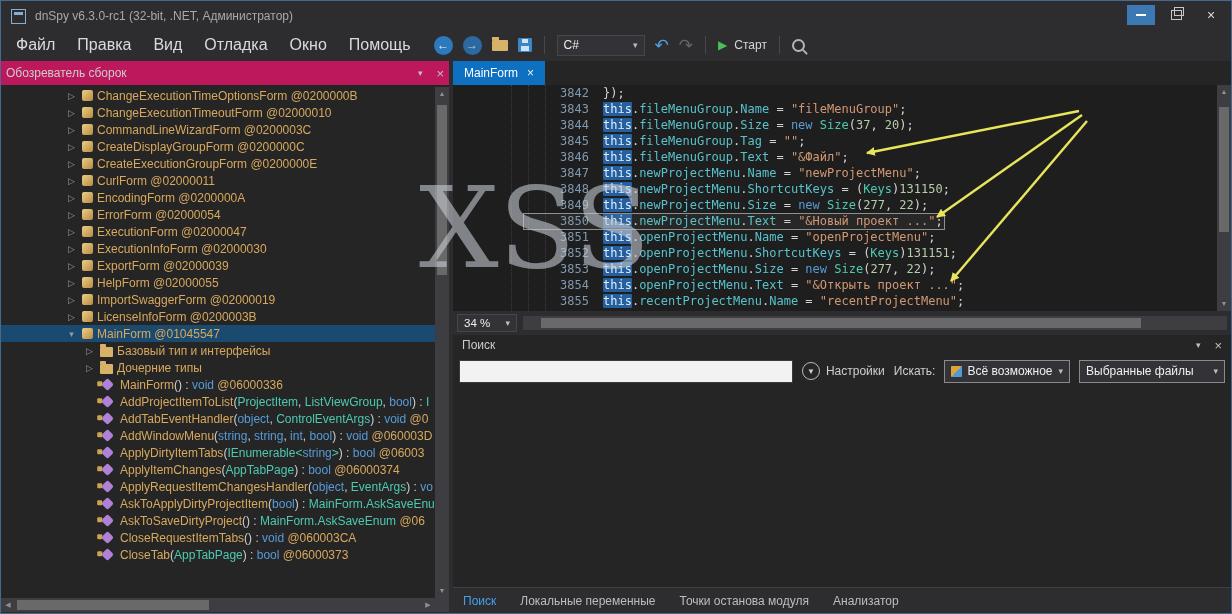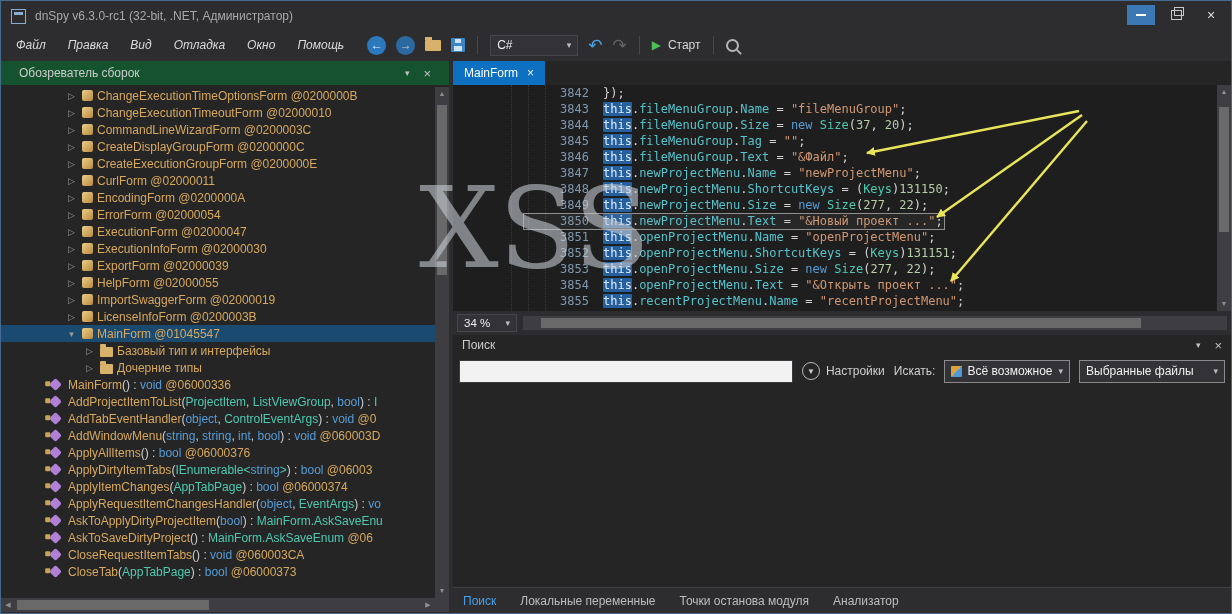--- a/index.html
+++ b/index.html
@@ -16,21 +16,21 @@
   .win-btn{width:28px;height:20px;display:flex;align-items:center;justify-content:center;color:#dcdcdc;}
   .win-btn.min{background:#3c79b4;}
   .glyph-min{width:10px;height:2px;background:#fff;}
   .glyph-restore{width:9px;height:8px;border:1px solid #c8c8c8;position:relative;background:#2d2d30;}
   .glyph-restore::before{content:"";position:absolute;top:-4px;left:2px;width:8px;height:7px;border:1px solid #c8c8c8;}
   .glyph-close{font-size:14px;line-height:14px;}
 
   
   .menubar{position:absolute;top:30px;left:0;right:0;height:28px;display:flex;align-items:center;padding-left:4px;}
   .menu-items{display:flex;}
-  .menu-item{padding:0 11px;color:#dadada;font-size:12px;font-style:italic;}
+  .menu-item{padding:0 11px;color:#dadada;font-size:16px;}
   .tb{display:flex;align-items:center;gap:10px;margin-left:12px;}
   .nav-circle{width:19px;height:19px;border-radius:50%;background:#2c79bd;color:#e8f2fb;font-size:12px;
               line-height:19px;text-align:center;flex:none;}
   .nav-circle.fwd{opacity:.8;}
   .tb-sep{width:1px;height:18px;background:#47474c;margin:0 2px;}
   .icon-folder-tb{width:16px;height:11px;background:#d9b269;border-radius:1px;position:relative;display:inline-block;}
   .icon-folder-tb::before{content:"";position:absolute;top:-3px;left:0;width:7px;height:3px;background:#d9b269;}
   .icon-save{width:14px;height:14px;background:#3c86c6;position:relative;border-radius:1px;display:inline-block;}
   .icon-save::before{content:"";position:absolute;top:1px;left:4px;width:6px;height:4px;background:#cfe3f2;}
   .icon-save::after{content:"";position:absolute;bottom:1px;left:3px;width:8px;height:5px;background:#cfe3f2;}
@@ -40,27 +40,27 @@
   .combo.lang{width:88px;height:21px;}
   .tb-icon.undo{color:#4aa3e0;font-size:17px;line-height:17px;}
   .tb-icon.redo{color:#666;font-size:17px;line-height:17px;}
   .start{display:flex;align-items:center;gap:7px;color:#d6d6d6;}
   .play{color:#4cbf57;font-size:12px;}
   .icon-search{width:9px;height:9px;border:2px solid #b5b5b5;border-radius:50%;position:relative;display:inline-block;}
   .icon-search::after{content:"";position:absolute;width:6px;height:2px;background:#b5b5b5;transform:rotate(45deg);right:-5px;bottom:-3px;}
 
   
   .left-panel{position:absolute;top:60px;left:0;width:448px;bottom:1px;background:#252526;}
-  .panel-header{height:24px;display:flex;align-items:center;padding:0 18px;color:#cccccc;background:#14532d;}
+  .panel-header{height:24px;display:flex;align-items:center;padding:0 5px;color:#cccccc;background:#be185d;}
   .hdr-icons{margin-left:auto;display:flex;gap:14px;align-items:center;color:#c0c0c0;}
   .hdr-icons .caret{font-size:9px;}
   .hdr-icons .x{font-size:13px;}
   .tree{position:absolute;top:26px;left:0;right:14px;bottom:14px;overflow:hidden;}
   .tree-row{display:flex;align-items:center;height:17px;gap:4px;white-space:pre;overflow:hidden;}
-  .lvl1{padding-left:64px;} .lvl2{padding-left:82px;} .lvl3{padding-left:48px;}
+  .lvl1{padding-left:64px;} .lvl2{padding-left:82px;} .lvl3{padding-left:100px;}
   .tree-row.selected{background:#1b4a70;}
   .expander{width:13px;color:#9a9a9a;font-size:9px;flex:none;text-align:center;}
   .icon-class{width:11px;height:11px;border-radius:2px;background:linear-gradient(135deg,#ecd08a,#b98a3f);flex:none;}
   .icon-folder{width:13px;height:10px;background:#d9b269;border-radius:1px;position:relative;flex:none;margin-top:2px;}
   .icon-folder::before{content:"";position:absolute;top:-3px;left:0;width:6px;height:3px;background:#d9b269;border-radius:1px 1px 0 0;}
   .icon-method{width:9px;height:9px;border-radius:2px;background:#b180d7;transform:rotate(45deg);flex:none;position:relative;margin:0 4px 0 2px;}
   .icon-method::after{content:"";position:absolute;left:-4px;bottom:-3px;width:5px;height:5px;background:#caa54f;border-radius:1px;transform:rotate(-45deg);}
   .tk-gold{color:#d7a85d;} .tk-addr{color:#d7a85d;} .tk-kw{color:#569cd6;}
   .tk-ty{color:#4ec9b0;} .tk-pun{color:#cfcfcf;}
 
@@ -200,21 +200,20 @@
         <div class="tree-row lvl1"><span class="expander">▷</span><span class="icon-class"></span><span class="tk-gold">HelpForm @02000055</span></div>
         <div class="tree-row lvl1"><span class="expander">▷</span><span class="icon-class"></span><span class="tk-gold">ImportSwaggerForm @02000019</span></div>
         <div class="tree-row lvl1"><span class="expander">▷</span><span class="icon-class"></span><span class="tk-gold">LicenseInfoForm @0200003B</span></div>
         <div class="tree-row lvl1 selected"><span class="expander">▾</span><span class="icon-class"></span><span class="tk-gold">MainForm @01045547</span></div>
         <div class="tree-row lvl2"><span class="expander">▷</span><span class="icon-folder"></span><span class="tk-gold">Базовый тип и интерфейсы</span></div>
         <div class="tree-row lvl2"><span class="expander">▷</span><span class="icon-folder"></span><span class="tk-gold">Дочерние типы</span></div>
         <div class="tree-row lvl3"><span class="icon-method"></span><span><span class="tk-gold">MainForm</span><span class="tk-pun">() : </span><span class="tk-kw">void</span><span class="tk-addr"> @06000336</span></span></div>
         <div class="tree-row lvl3"><span class="icon-method"></span><span><span class="tk-gold">AddProjectItemToList</span><span class="tk-pun">(</span><span class="tk-ty">ProjectItem</span><span class="tk-pun">, </span><span class="tk-ty">ListViewGroup</span><span class="tk-pun">, </span><span class="tk-kw">bool</span><span class="tk-pun">) : </span><span class="tk-ty">I</span></span></div>
         <div class="tree-row lvl3"><span class="icon-method"></span><span><span class="tk-gold">AddTabEventHandler</span><span class="tk-pun">(</span><span class="tk-kw">object</span><span class="tk-pun">, </span><span class="tk-ty">ControlEventArgs</span><span class="tk-pun">) : </span><span class="tk-kw">void</span><span class="tk-addr"> @0</span></span></div>
         <div class="tree-row lvl3"><span class="icon-method"></span><span><span class="tk-gold">AddWindowMenu</span><span class="tk-pun">(</span><span class="tk-kw">string</span><span class="tk-pun">, </span><span class="tk-kw">string</span><span class="tk-pun">, </span><span class="tk-kw">int</span><span class="tk-pun">, </span><span class="tk-kw">bool</span><span class="tk-pun">) : </span><span class="tk-kw">void</span><span class="tk-addr"> @060003D</span></span></div>
-        <div class="tree-row lvl3"><span class="icon-method"></span><span><span class="tk-gold">ApplyAllItems</span><span class="tk-pun">() : </span><span class="tk-kw">bool</span><span class="tk-addr"> @06000376</span></span></div>
         <div class="tree-row lvl3"><span class="icon-method"></span><span><span class="tk-gold">ApplyDirtyItemTabs</span><span class="tk-pun">(</span><span class="tk-ty">IEnumerable&lt;</span><span class="tk-kw">string</span><span class="tk-ty">&gt;</span><span class="tk-pun">) : </span><span class="tk-kw">bool</span><span class="tk-addr"> @06003</span></span></div>
         <div class="tree-row lvl3"><span class="icon-method"></span><span><span class="tk-gold">ApplyItemChanges</span><span class="tk-pun">(</span><span class="tk-ty">AppTabPage</span><span class="tk-pun">) : </span><span class="tk-kw">bool</span><span class="tk-addr"> @06000374</span></span></div>
         <div class="tree-row lvl3"><span class="icon-method"></span><span><span class="tk-gold">ApplyRequestItemChangesHandler</span><span class="tk-pun">(</span><span class="tk-kw">object</span><span class="tk-pun">, </span><span class="tk-ty">EventArgs</span><span class="tk-pun">) : </span><span class="tk-kw">vo</span></span></div>
         <div class="tree-row lvl3"><span class="icon-method"></span><span><span class="tk-gold">AskToApplyDirtyProjectItem</span><span class="tk-pun">(</span><span class="tk-kw">bool</span><span class="tk-pun">) : </span><span class="tk-ty">MainForm.AskSaveEnu</span></span></div>
         <div class="tree-row lvl3"><span class="icon-method"></span><span><span class="tk-gold">AskToSaveDirtyProject</span><span class="tk-pun">() : </span><span class="tk-ty">MainForm.AskSaveEnum</span><span class="tk-addr"> @06</span></span></div>
         <div class="tree-row lvl3"><span class="icon-method"></span><span><span class="tk-gold">CloseRequestItemTabs</span><span class="tk-pun">() : </span><span class="tk-kw">void</span><span class="tk-addr"> @060003CA</span></span></div>
         <div class="tree-row lvl3"><span class="icon-method"></span><span><span class="tk-gold">CloseTab</span><span class="tk-pun">(</span><span class="tk-ty">AppTabPage</span><span class="tk-pun">) : </span><span class="tk-kw">bool</span><span class="tk-addr"> @06000373</span></span></div>
       </div>
     <div class="sb tree-vs">
       <span class="arr" style="top:0;">▲</span>

